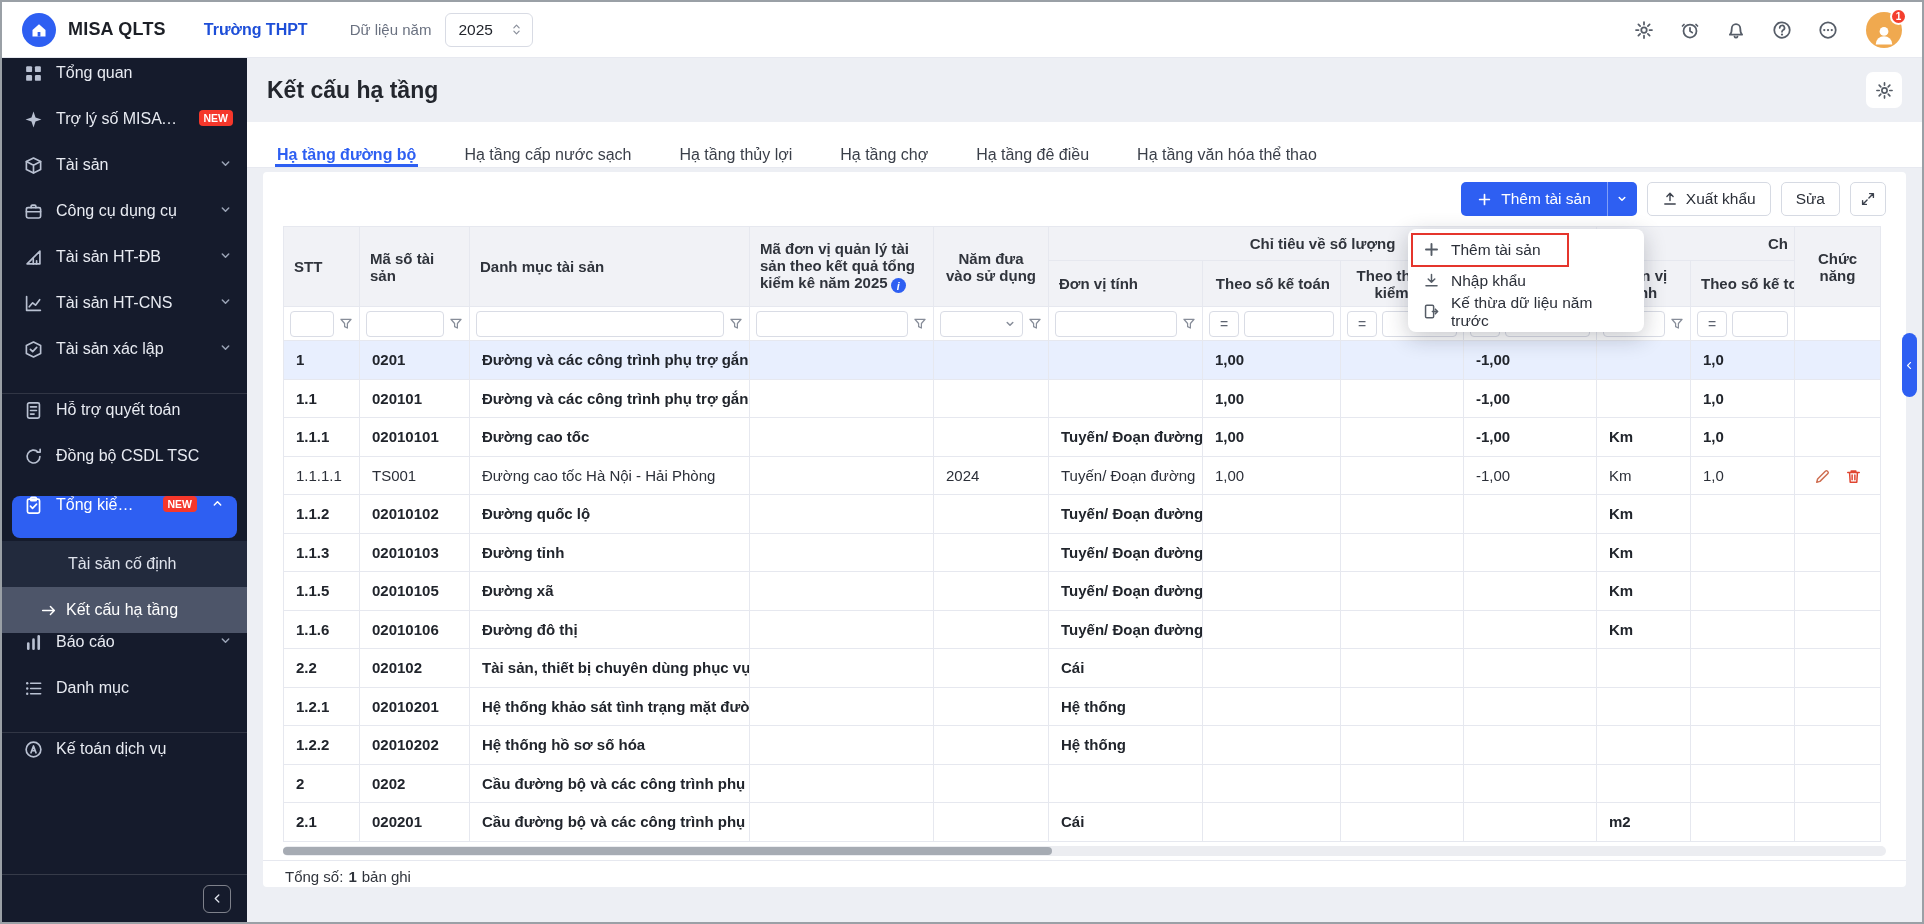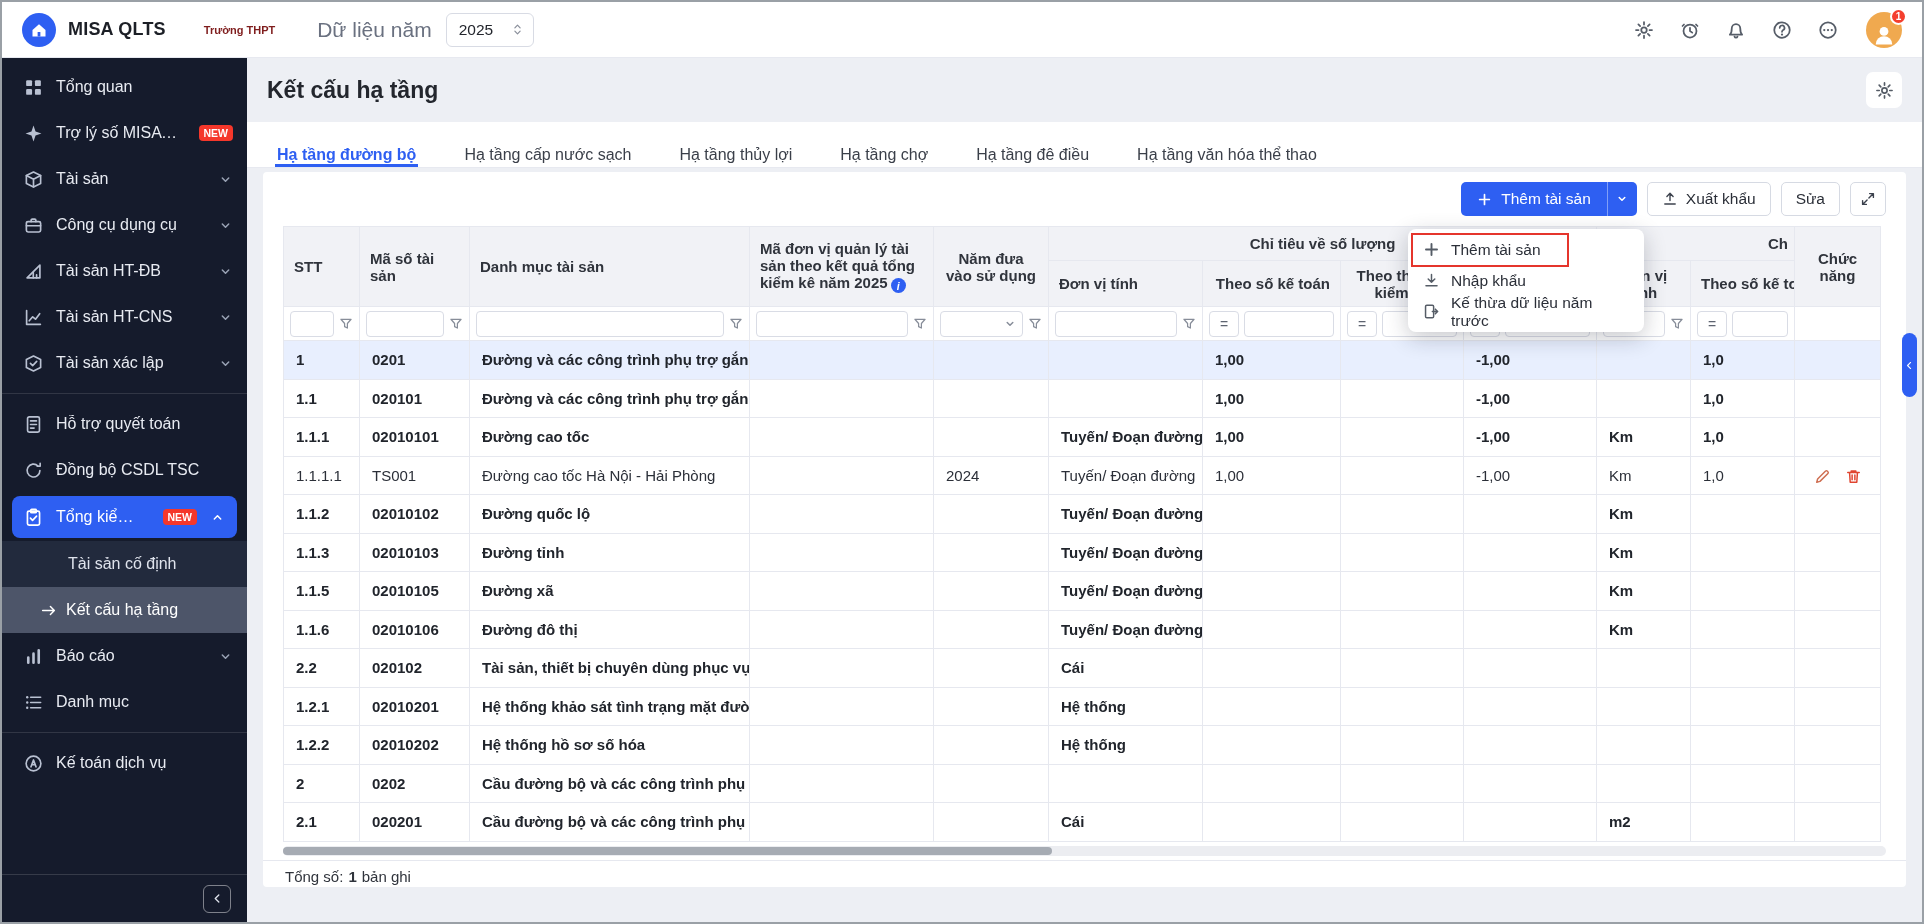--- a/index.html
+++ b/index.html
@@ -5,38 +5,38 @@
   * { box-sizing: border-box; margin: 0; padding: 0; }
   html,body { background:#ffffff; }
   body { font-family:"Liberation Sans","DejaVu Sans",sans-serif; }
   .screen { width:1924px; height:924px; border:2px solid #9aa0a6; position:relative; overflow:hidden; background:#edeff4; display:flex; flex-direction:column; }
 
   
   .topbar { height:56px; background:#fff; border-bottom:1px solid #e7e9f0; display:flex; align-items:center; padding:0 20px; flex:none; }
   .logo { width:34px; height:34px; border-radius:50%; background:#2e5ff2; display:flex; align-items:center; justify-content:center; flex:none; }
   .logo .ic { width:20px; height:20px; }
   .brand { font-size:18px; font-weight:700; color:#1c1f26; margin-left:12px; letter-spacing:.2px; }
-  .org { font-size:11px; font-weight:600; color:#7f1d1d; margin-left:38px; }
-  .year-label { font-size:21px; color:#6a7180; margin-left:42px; }
+  .org { font-size:16px; font-weight:600; color:#1d4ed8; margin-left:38px; }
+  .year-label { font-size:15px; color:#6a7180; margin-left:42px; }
   .year-select { margin-left:14px; width:88px; height:34px; border:1px solid #d8dbe4; border-radius:6px; background:#fff; display:flex; align-items:center; justify-content:space-between; padding:0 8px 0 12px; font-size:15.5px; color:#23262d; cursor:pointer; }
   .year-select .ic { width:15px; height:15px; color:#8a8f9b; }
   .top-right { margin-left:auto; display:flex; align-items:center; gap:26px; color:#565d68; }
   .top-ic { width:20px; height:20px; display:inline-flex; cursor:pointer; }
   .avatar-wrap { position:relative; margin-left:2px; }
   .avatar { width:36px; height:36px; border-radius:50%; background:#f0a94f; display:flex; align-items:flex-end; justify-content:center; overflow:hidden; cursor:pointer; }
   .avatar .ic { width:26px; height:26px; }
   .notif-badge { position:absolute; top:-4px; right:-5px; min-width:17px; height:17px; border-radius:9px; background:#f43f2e; border:2px solid #fff; color:#fff; font-size:10px; font-weight:700; display:flex; align-items:center; justify-content:center; padding:0 3px; }
 
   
   .body-row { flex:1; display:flex; min-height:0; }
 
   
   .sidebar { width:245px; background:#151b2c; color:#e8ebf2; display:flex; flex-direction:column; flex:none; }
   .sidenav { flex:1; padding-top:6px; overflow:hidden; }
-  .side-item { height:46px; display:flex; align-items:center; gap:13px; padding:0 14px 0 22px; font-size:16px; cursor:pointer; white-space:nowrap; }
+  .side-item { height:46px; display:flex; align-items:flex-start; gap:13px; padding:0 14px 0 22px; font-size:16px; cursor:pointer; white-space:nowrap; }
   .side-item .s-icon { width:19px; height:19px; color:#b9c1d2; display:inline-flex; flex:none; }
   .side-item .s-label { color:#e8ebf2; overflow:hidden; text-overflow:ellipsis; }
   .side-item .chev { margin-left:auto; width:15px; height:15px; color:#9aa3b5; display:inline-flex; flex:none; }
   .side-item.active { background:#2e5ff2; margin:3px 10px; border-radius:8px; height:42px; padding:0 12px; }
   .side-item.active .s-icon, .side-item.active .s-label, .side-item.active .chev { color:#fff; }
   .new-badge { background:#f5372b; color:#fff; font-size:10.5px; font-weight:700; padding:2px 5px; border-radius:4px; margin-left:8px; flex:none; }
   .sub-item { height:46px; display:flex; align-items:center; background:#222a3d; padding-left:66px; font-size:16px; color:#dfe3ec; cursor:pointer; }
   .sub-item.active { background:#4d5569; color:#fff; padding-left:38px; gap:9px; }
   .sub-item .s-arrow { width:17px; height:17px; display:inline-flex; color:#fff; }
   .side-div { height:1px; background:rgba(255,255,255,.12); margin:7px 0; }

